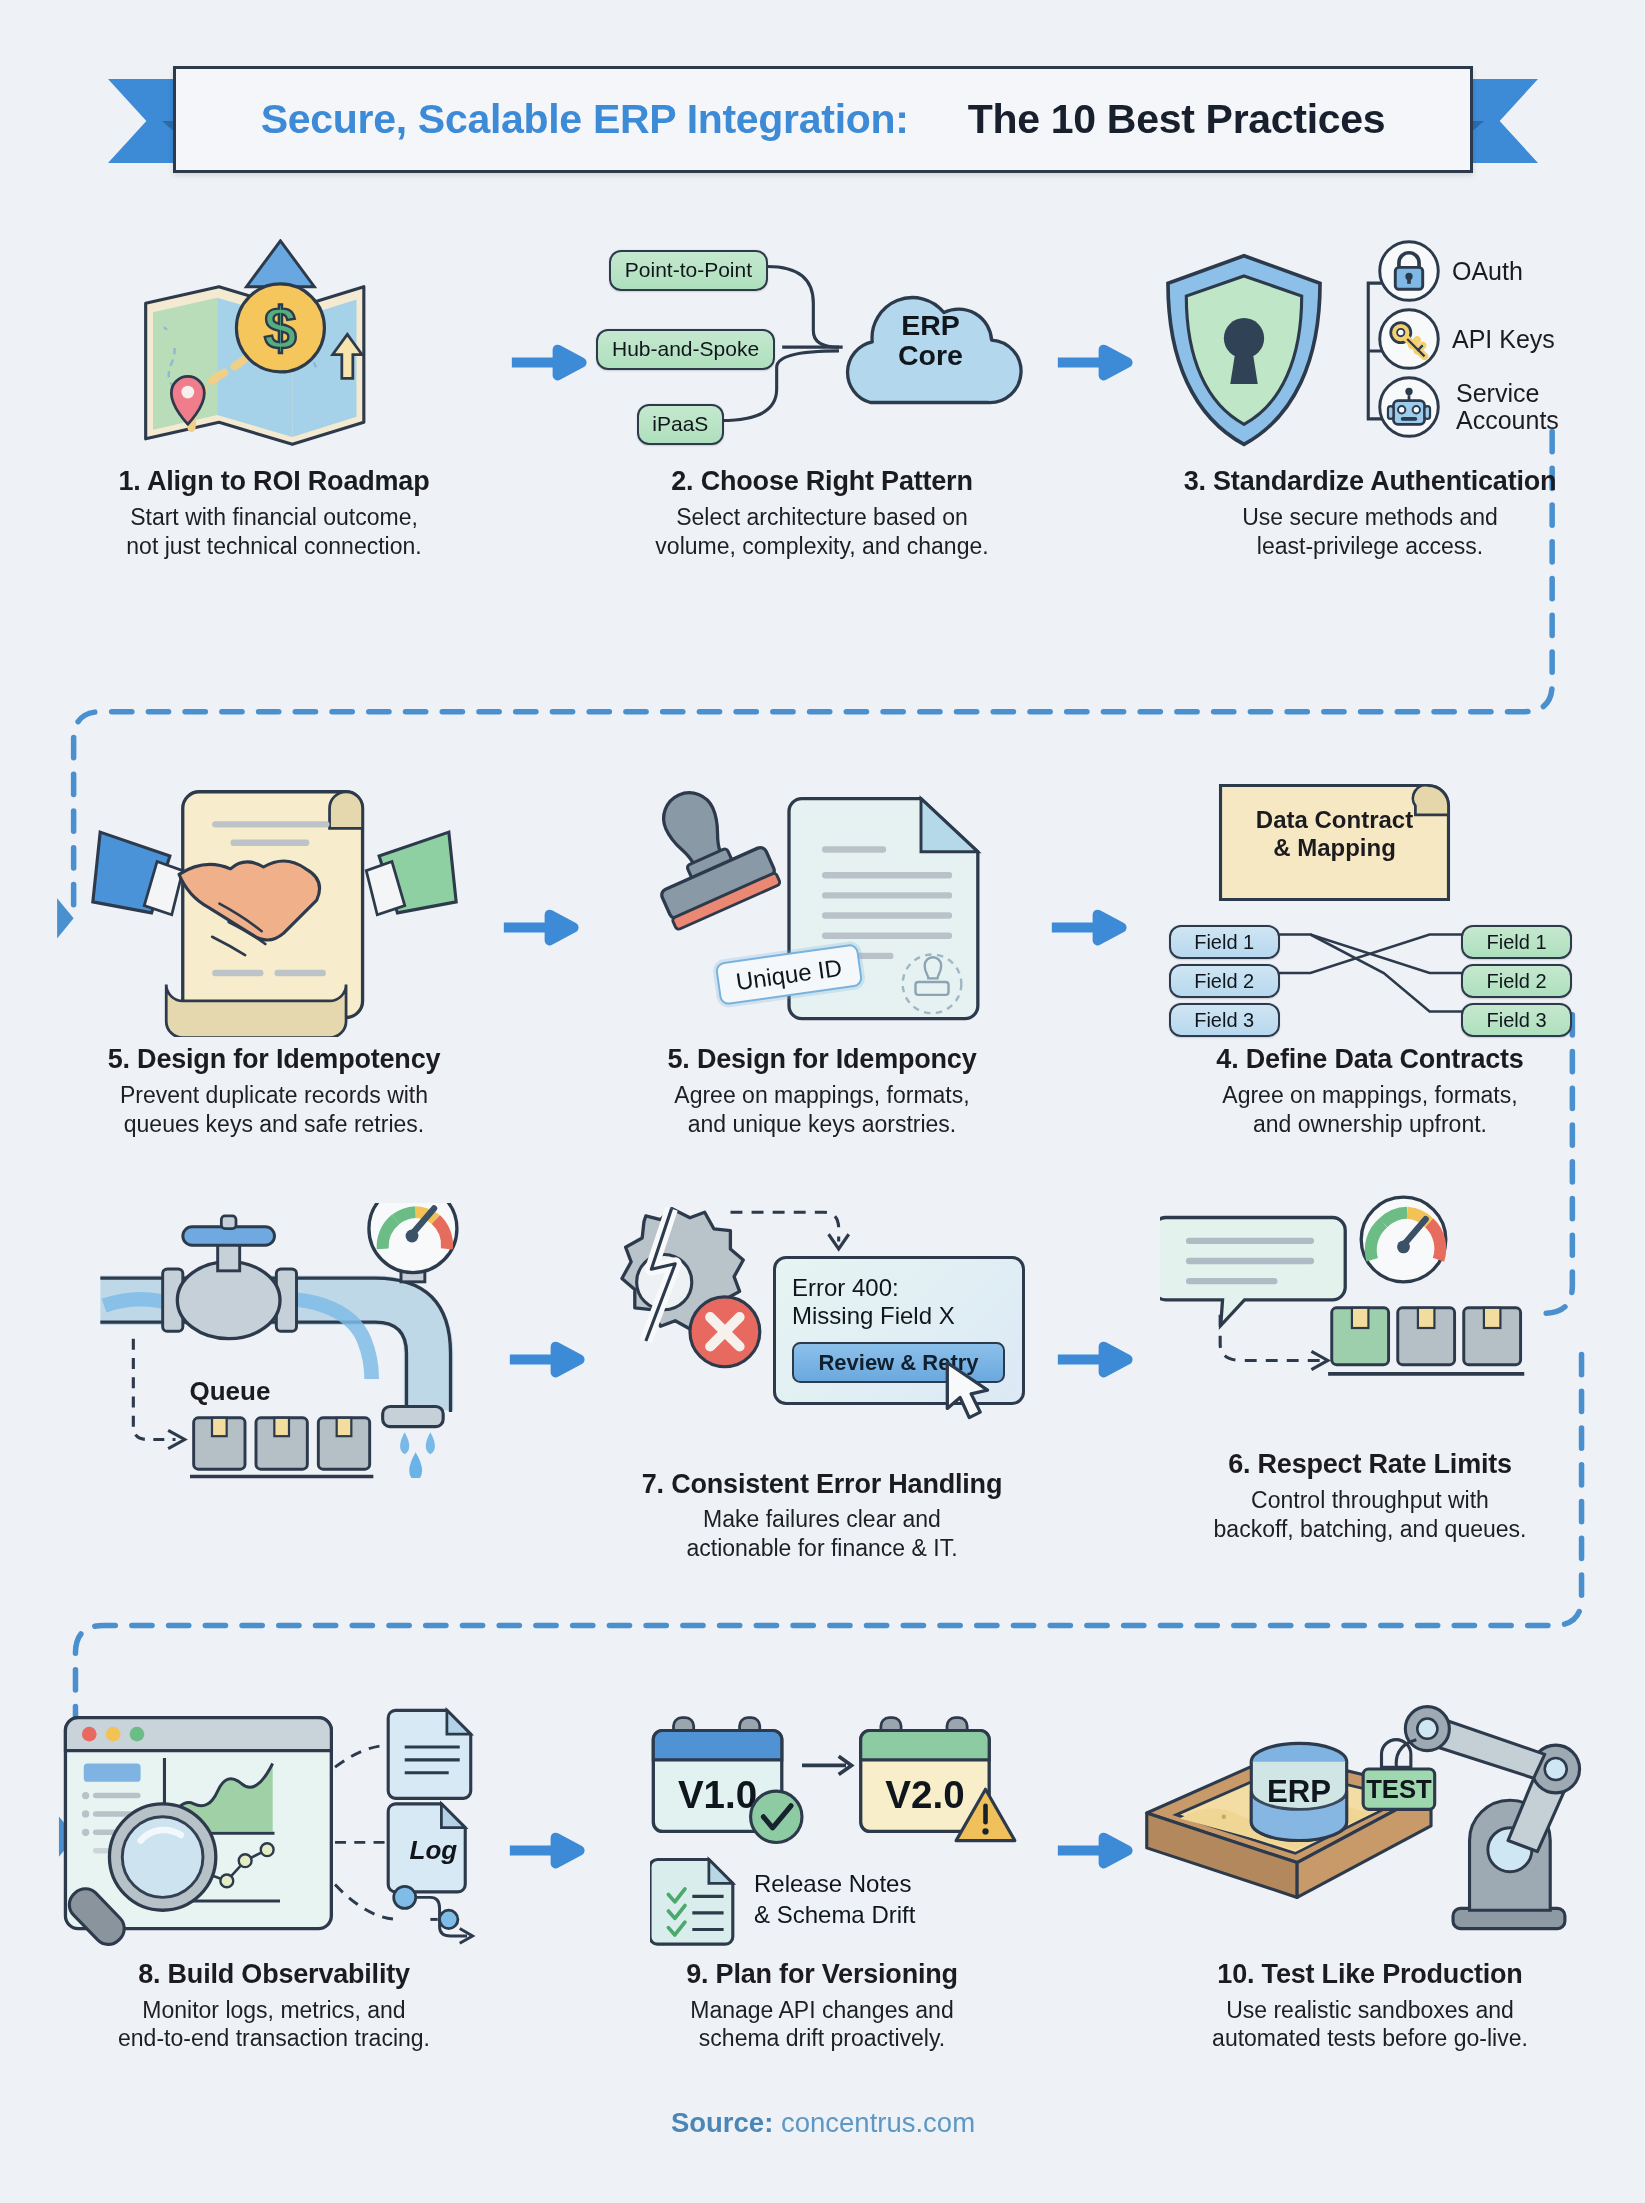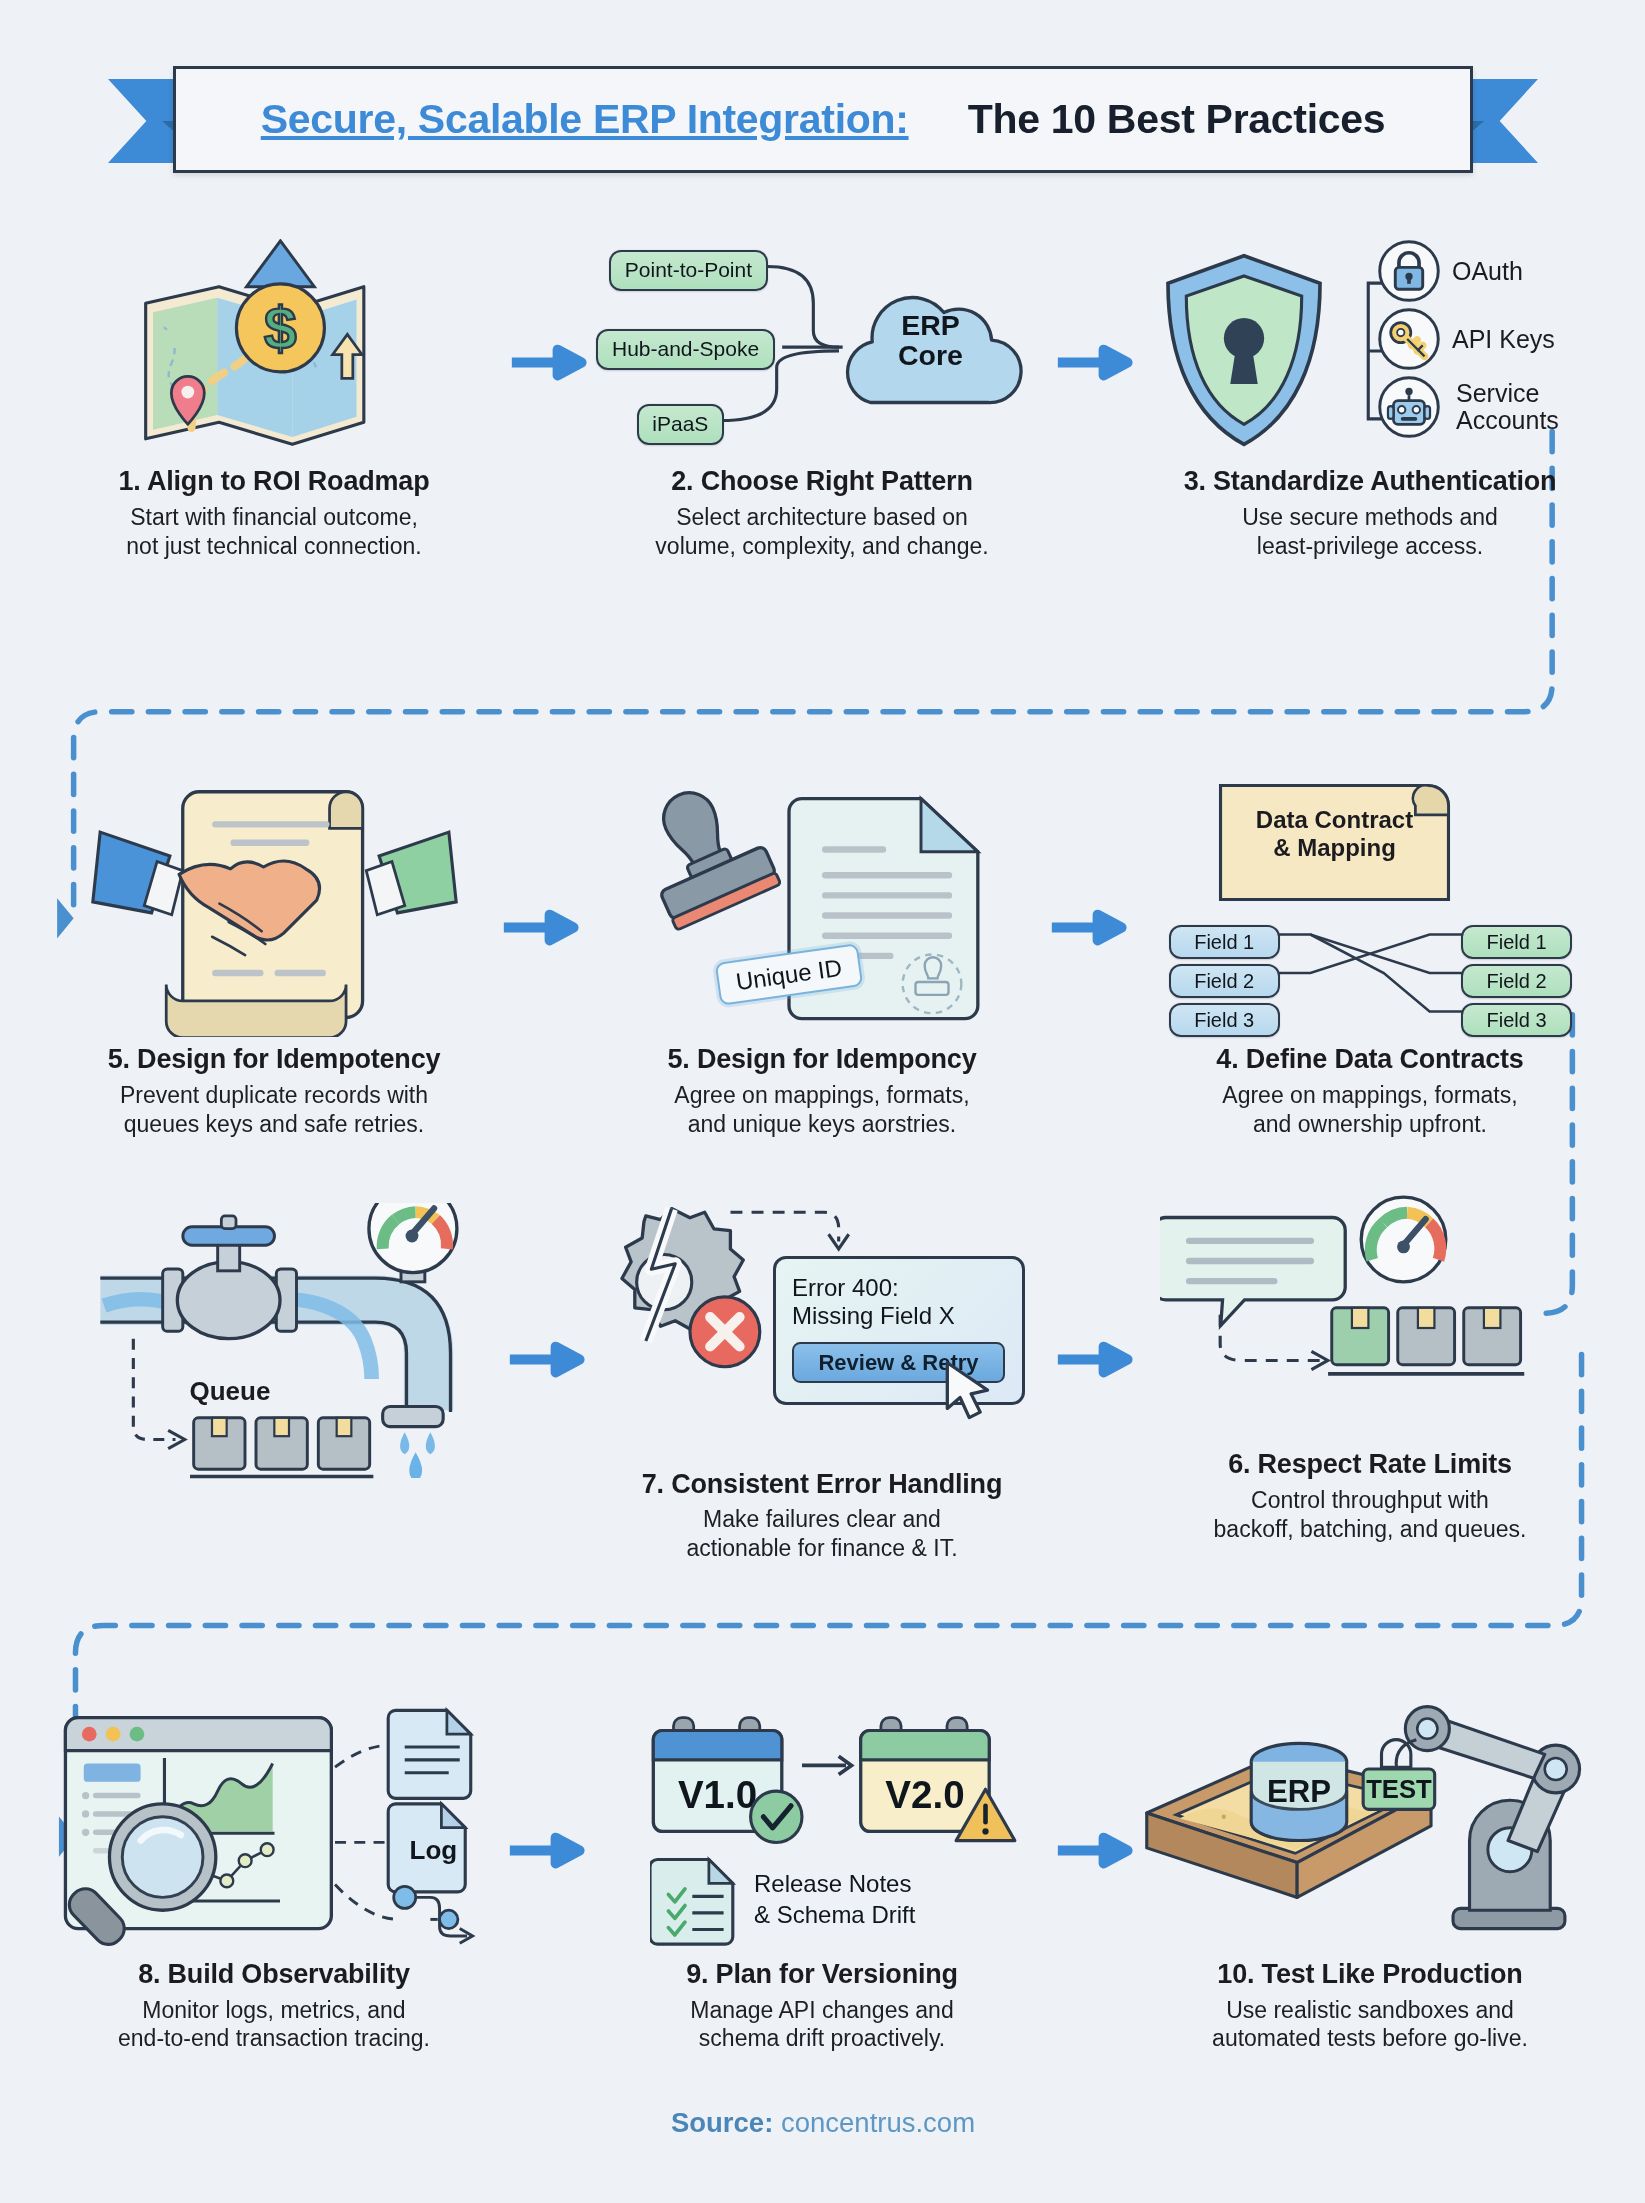--- a/index.html
+++ b/index.html
@@ -19,21 +19,21 @@
   .ribbon-fold{position:absolute;top:55px;width:48px;height:42px;background:#2b6ca8;}
   .ribbon-fold.left{left:162px;clip-path:polygon(0 0,100% 0,100% 100%);}
   .ribbon-fold.right{right:162px;clip-path:polygon(0 0,100% 0,0 100%);}
   .banner{
     position:absolute;left:173px;right:173px;top:0;height:101px;
     background:#f4f6f9;border:3.7px solid #2c3a4c;
     display:flex;align-items:center;justify-content:center;
     box-shadow:0 2.8px 5.5px rgba(0,0,0,.12);
   }
   .banner h1{margin:0;font-size:41px;font-weight:bold;letter-spacing:-0.3px;white-space:nowrap;}
-  .t-blue{color:#3d8ad6;text-decoration:underline;}
+  .t-blue{color:#3d8ad6;}
   .t-dark{color:#17202c;margin-left:48px;}
 
   
   .row{position:absolute;left:0;width:1646px;display:flex;}
   .cell{width:548px;position:relative;display:flex;flex-direction:column;align-items:center;}
   .art{position:relative;width:100%;display:flex;align-items:flex-end;justify-content:center;}
   .cap{width:100%;text-align:center;padding-top:7.3px;}
   .cap h2{margin:0 0 5.5px;font-size:27px;font-weight:bold;letter-spacing:-0.2px;white-space:nowrap;}
   .cap p{margin:0;font-size:23px;line-height:1.26;color:#1e1e24;}
 
@@ -474,21 +474,21 @@
       <h2>6. Respect Rate Limits</h2>
       <p><span>Control throughput with</span><br>
          <span>backoff, batching, and queues.</span></p>
     </div>
   </div>
 </div>
 
 <div class="row" style="top:1703px;">
 
   <div class="cell">
-    <div class="art" style="height:243px;">
+    <div class="art" style="height:243px;font-style:italic;">
       <div style="position:relative;width:459px;height:243px;">
         <svg style="position:absolute;left:0;top:0" width="459" height="243" viewBox="0 0 500 265">
           <rect x="22" y="16" width="290" height="230" rx="14" fill="#e8f4f1" stroke="#2c3a4c" stroke-width="3.6"></rect>
           <path d="M22 30 a14 14 0 0 1 14 -14 h262 a14 14 0 0 1 14 14 v22 h-290z" fill="#c8d3da" stroke="#2c3a4c" stroke-width="3.4"></path>
           <circle cx="48" cy="34" r="8" fill="#e8695f"></circle>
               <circle cx="74" cy="34" r="8" fill="#f2c254"></circle>
               <circle cx="100" cy="34" r="8" fill="#6cbc86"></circle>
           <rect x="42" y="66" width="62" height="20" rx="4" fill="#7fb3e2"></rect>
           <rect x="52" y="98" width="52" height="6" rx="3" fill="#b8c2c9"></rect>
           <rect x="52" y="118" width="46" height="6" rx="3" fill="#b8c2c9"></rect>

